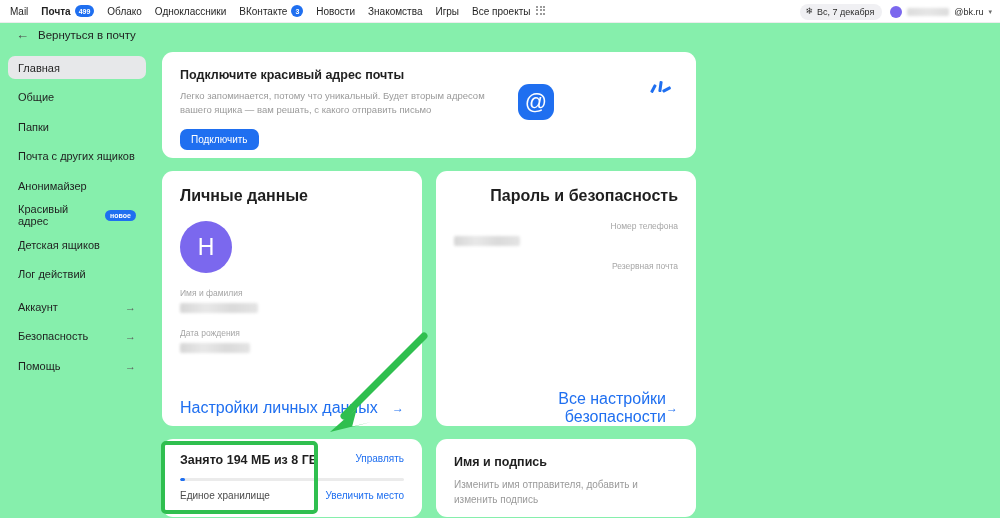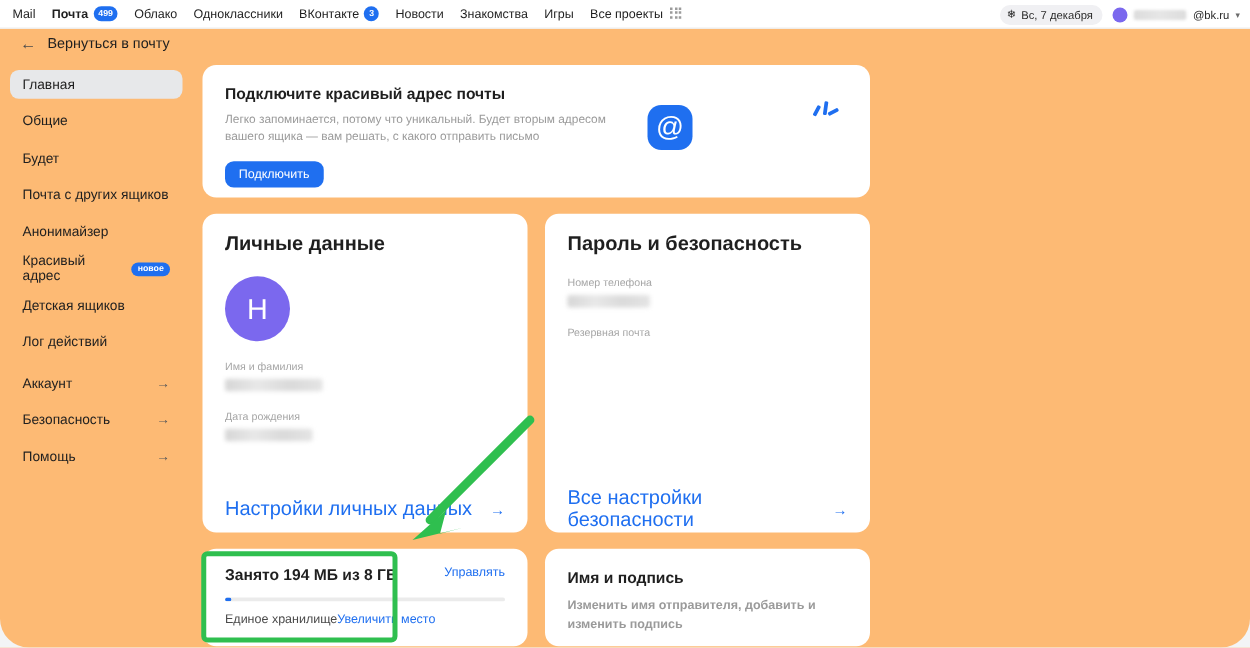--- a/index.html
+++ b/index.html
@@ -2,21 +2,21 @@
 <html><head>
 <meta charset="utf-8">
 <style>
   * { box-sizing: border-box; margin: 0; padding: 0; }
   html, body {
     width: 1000px; height: 518px;
     background: #f3f4f6;
     font-family: "Liberation Sans", sans-serif;
     overflow: hidden;
   }
-  .page { position: relative; width: 1000px; height: 518px; background: #fdba74; border-radius: 23px; }
+  .page { position: relative; width: 1000px; height: 518px; background: #86efac; }
 
   
   .portal-bar {
     position: absolute; top: 0; left: 0; width: 1000px; height: 23px;
     background: #ffffff;
     display: flex; align-items: center;
     padding: 0 10px;
     border-bottom: 1px solid #ededed;
   }
   .portal-links { display: flex; align-items: center; gap: 13px; }
@@ -140,36 +140,36 @@
   .inline-val { display: flex; align-items: center; gap: 3px; margin-top: 5px; }
   .inline-val .dom { font-size: 10px; color: #3c3c3c; }
   .card-foot {
     position: absolute; left: 0; bottom: 0; width: 100%;
     height: 36px; display: flex; align-items: center;
     justify-content: space-between; padding: 0 18px;
     cursor: pointer;
   }
   .foot-link { font-size: 16px; color: #1f6ff0; }
   .foot-arrow { font-size: 12px; color: #1f6ff0; }
-  .sec-card { height: 255px; }
+  .sec-card { height: 255px; text-align: right; }
 
   .row3 { display: flex; gap: 14px; margin-top: 13px; }
   .stor-card { height: 78px; padding: 14px 18px 0 18px; position: relative; }
   .stor-top { display: flex; justify-content: space-between; align-items: flex-start; }
   .stor-title { font-size: 12.5px; font-weight: bold; color: #1f1f1f; }
   .stor-link { font-size: 10px; color: #1f6ff0; cursor: pointer; }
   .bar-track {
     margin-top: 11px; height: 3px; border-radius: 2px;
     background: #ebebeb; position: relative; overflow: hidden;
   }
   .bar-fill { position: absolute; left: 0; top: 0; height: 3px; border-radius: 2px; background: #1f6ff0; }
-  .stor-bot { display: flex; align-items: center; margin-top: 9px; }
+  .stor-bot { display: flex; justify-content: space-between; align-items: center; margin-top: 9px; }
   .stor-sub { font-size: 10px; color: #4b4b4b; }
   .sign-card { height: 78px; padding: 16px 18px 0 18px; }
-  .sign-sub { font-size: 10px; color: #9a9a9a; line-height: 1.5; margin-top: 8px; width: 210px; font-weight: bold; }
+  .sign-sub { font-size: 10px; color: #9a9a9a; line-height: 1.5; margin-top: 8px; width: 210px; }
 
   
   .anno-arrow { position: absolute; left: 0; top: 0; width: 1000px; height: 518px; pointer-events: none; }
   .anno-box {
     position: absolute; left: 161px; top: 441px;
     width: 157px; height: 73px;
     border: 4px solid #2fbf4f; border-radius: 5px;
     pointer-events: none;
   }
 </style>
@@ -241,21 +241,21 @@
   </div>
 
   <div class="sidebar" id="sidebar">
       <div class="side-item active">
         <span>Главная</span>
       </div>
       <div class="side-item">
         <span>Общие</span>
       </div>
       <div class="side-item">
-        <span>Будет</span>
+        <span>Папки</span>
       </div>
       <div class="side-item">
         <span>Почта с других ящиков</span>
       </div>
       <div class="side-item">
         <span>Анонимайзер</span>
       </div>
       <div class="side-item">
         <span>Красивый адрес</span>
         <span class="badge-new">новое</span>

